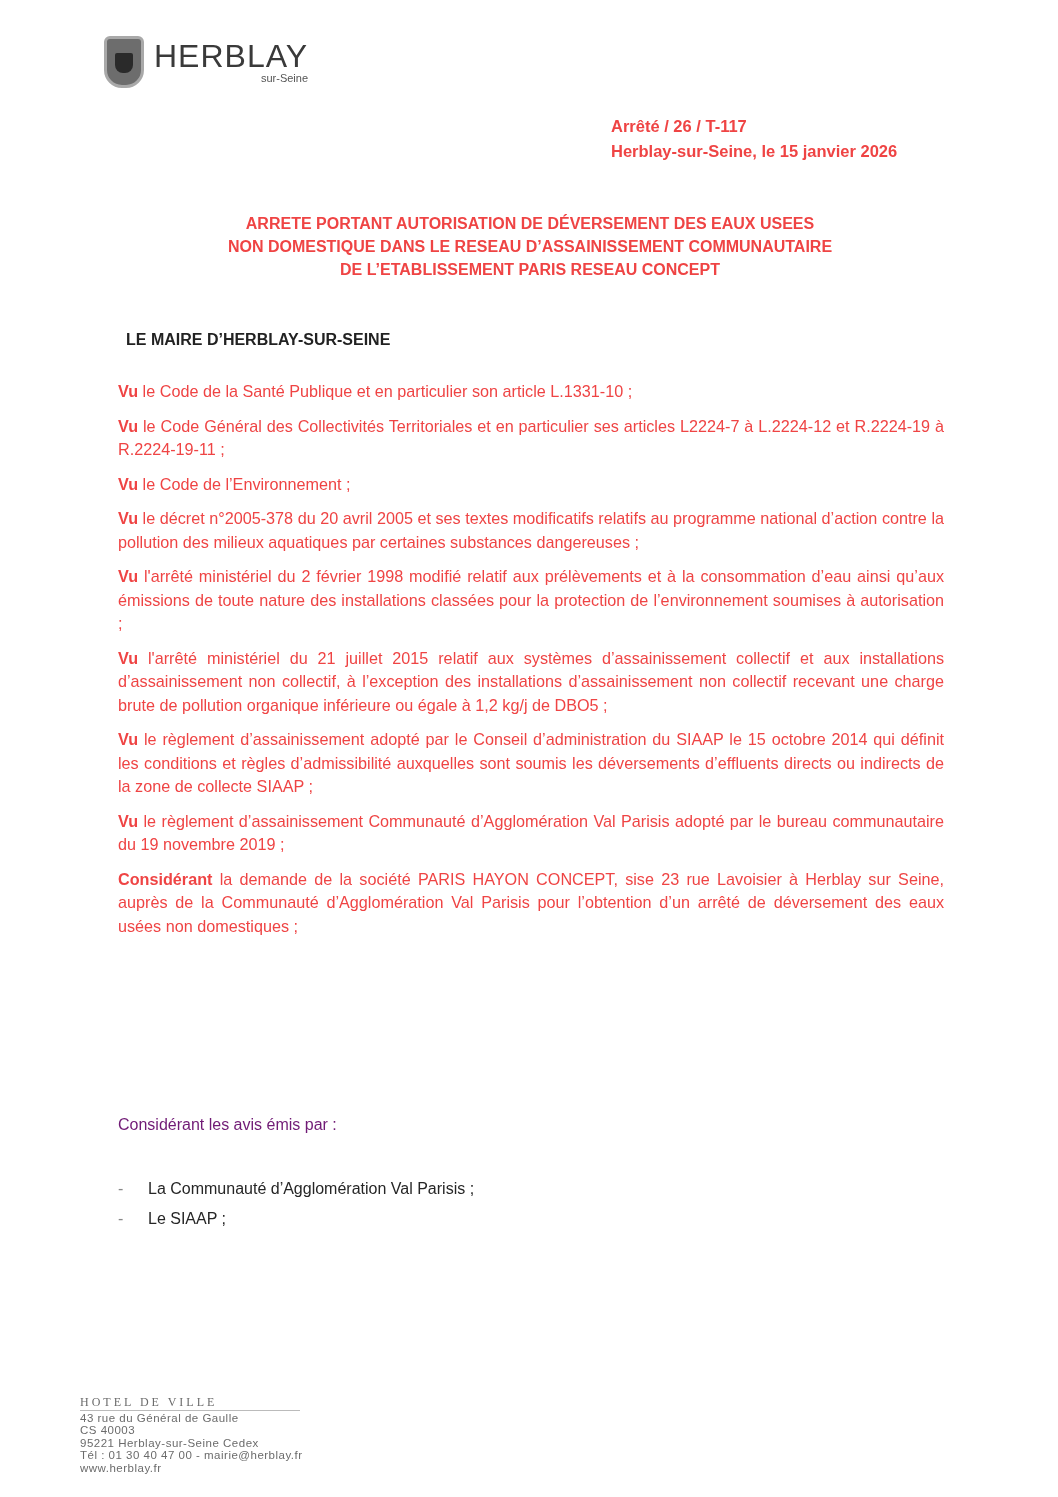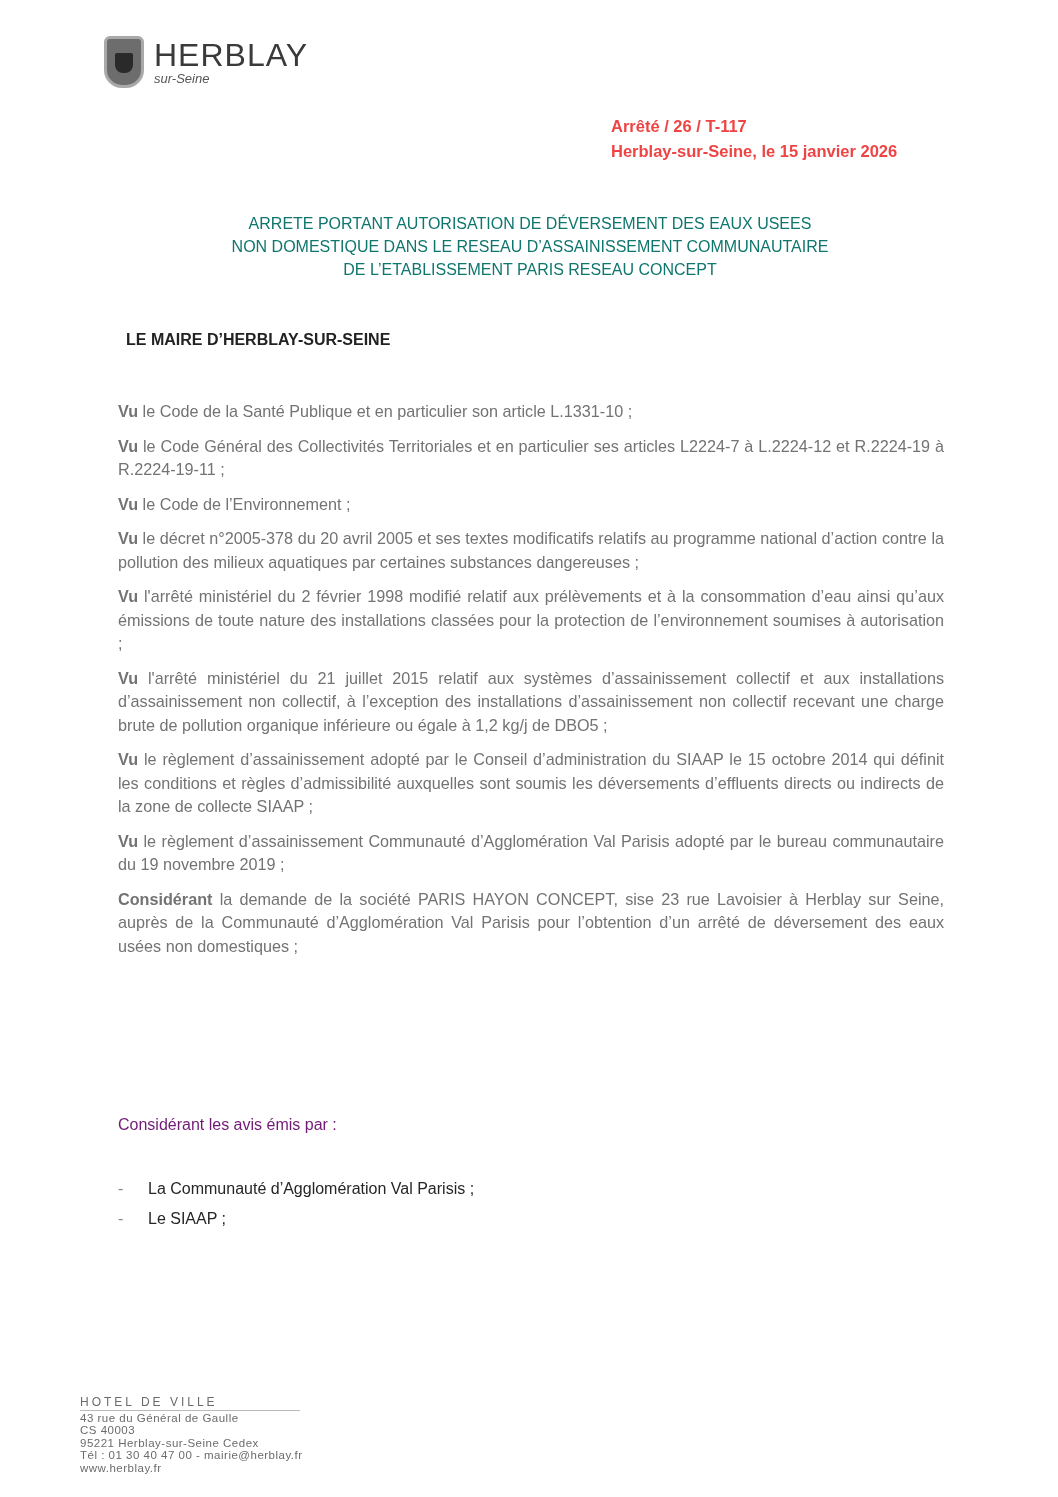--- a/index.html
+++ b/index.html
@@ -2,33 +2,33 @@
 <html><head>
 <meta charset="utf-8">
 <style>
   html, body { margin:0; padding:0; background:#ffffff; }
   body { width:1058px; height:1497px; position:relative; overflow:hidden; font-family:"Liberation Sans", sans-serif; color:#1e1e1e; }
   .logo { position:absolute; left:104px; top:36px; display:flex; align-items:center; }
   .crest { width:40px; height:52px; border-radius:6px 6px 18px 18px; background:#6d6d6d; border:3px solid #a9a9a9; box-sizing:border-box; position:relative; }
   .crest::before { content:""; position:absolute; left:8px; top:14px; width:18px; height:20px; background:#2a2a2a; border-radius:2px 2px 8px 8px; }
   .logo-text { margin-left:10px; display:flex; flex-direction:column; }
   .logo-name { font-size:32px; letter-spacing:1px; color:#3a3a3a; line-height:32px; }
-  .logo-sub { font-size:13px; color:#555; text-align:left; margin-top:0px;font-style:italic; }
+  .logo-sub { font-size:11px; color:#555; text-align:right; margin-top:0px; }
   .ref { position:absolute; left:611px; top:114px; font-weight:bold; font-size:16.5px; line-height:25px; color:#ef4444; }
-  .title { position:absolute; left:120px; width:820px; top:212px; text-align:center; font-weight:normal; font-size:16px; line-height:23px; color:#0f766e; }
+  .title { position:absolute; left:120px; width:820px; top:212px; text-align:center; font-weight:bold; font-size:16px; line-height:23px; color:#ef4444; }
   .mayor { position:absolute; left:118px; top:331px; font-weight:bold; font-size:16px; color:#222;margin-left:8px; }
-  .body { position:absolute; left:118px; width:826px; top:400px; font-size:16.2px; line-height:23.5px; color:#737373; }
+  .body { position:absolute; left:118px; width:826px; top:380px; font-size:16.2px; line-height:23.5px; color:#ef4444; }
   .body p { margin:0 0 11px 0; text-align:justify; }
   .body b { font-weight:bold; }
   .consid-intro { position:absolute; left:118px; top:1116px; font-size:16px; color:#701a75; }
   .list { position:absolute; left:118px; top:1174px; font-size:16px; line-height:30px; color:#262626; }
   .list .li { display:flex; }
   .list .dash { width:30px; color:#888; }
   .footer { position:absolute; left:80px; top:1396px; font-size:11.5px; line-height:12.5px; color:#6b6b6b; letter-spacing:0.5px; }
-  .footer .f-title { letter-spacing:3px; font-size:12px; border-bottom:1px solid #bbb; width:220px; padding-bottom:1px; margin-bottom:1px; }
+  .footer .f-title { letter-spacing:3px; font-size:12px; border-bottom:1px solid #bbb; width:220px; padding-bottom:1px; margin-bottom:1px;font-family:Liberation Serif, serif; }
 </style>
 </head>
 <body>
 
 <div class="logo">
   <div class="crest"></div>
   <div class="logo-text">
     <span class="logo-name">HERBLAY</span>
     <span class="logo-sub">sur-Seine</span>
   </div>

